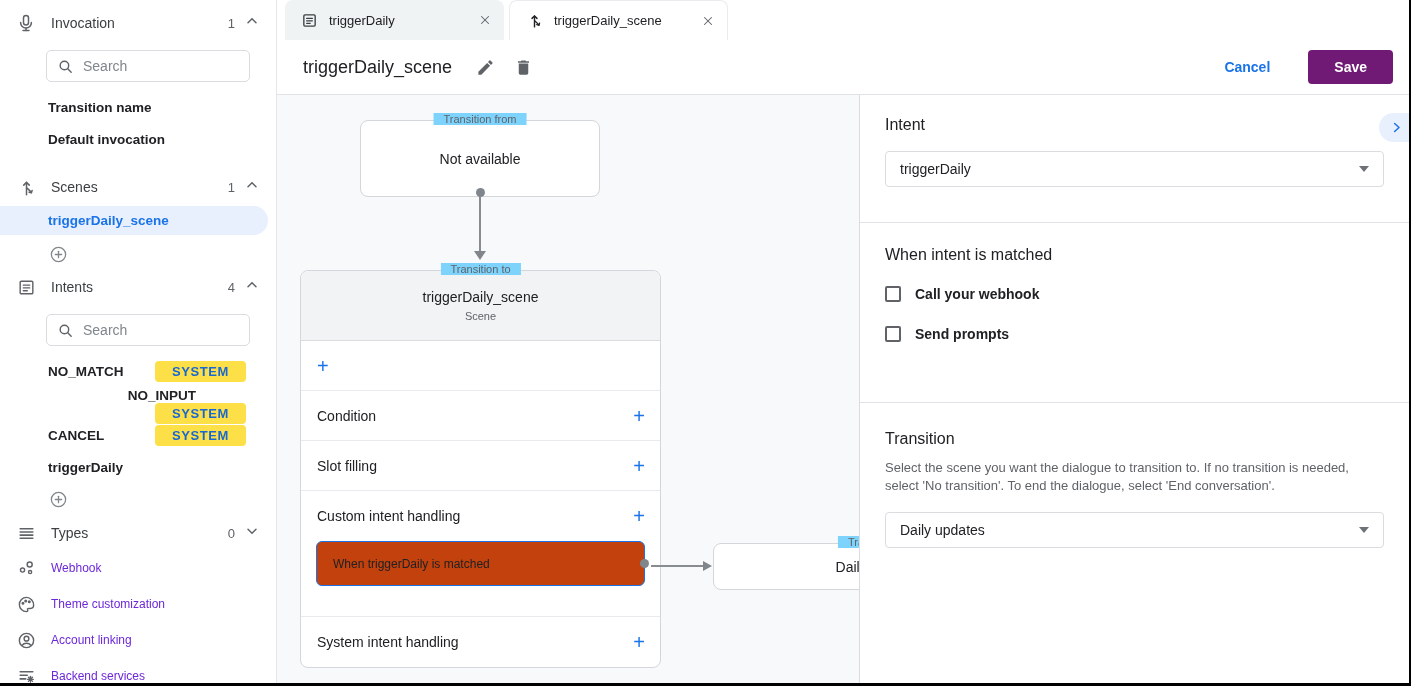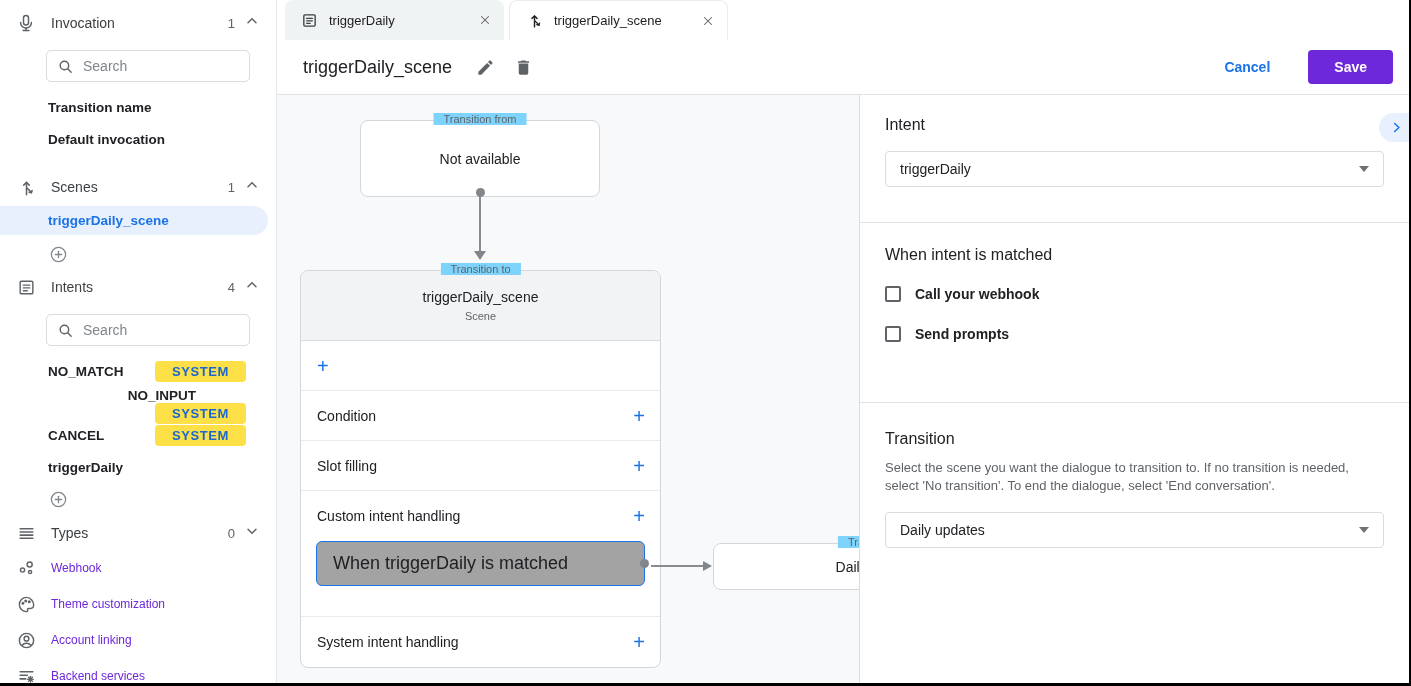--- a/index.html
+++ b/index.html
@@ -40,21 +40,21 @@
   .tab .t-close { width:18px; height:18px; display:flex; align-items:center; justify-content:center; cursor:pointer; }
 
   .titlebar { height:55px; display:flex; align-items:center; padding:0 16px 0 26px; background:#fff;
               border-bottom:1px solid #e0e2e5; }
   .page-title { font-size:18px; color:#202124; }
   .tb-icon { width:22px; height:22px; display:flex; align-items:center; justify-content:center; cursor:pointer; }
   .tb-icon.edit { margin-left:22px; }
   .tb-icon.del { margin-left:16px; }
   .tb-spacer { flex:1; }
   .cancel-btn { color:#1a73e8; font-size:14px; font-weight:bold; margin-right:38px; cursor:pointer; }
-  .save-btn { background:#6d28d9; color:#fff; font-size:14px; font-weight:bold; border:none; border-radius:4px;
+  .save-btn { background:#701a75; color:#fff; font-size:14px; font-weight:bold; border:none; border-radius:4px;
               padding:9px 26px; cursor:pointer; margin-right:0; font-family:inherit; }
 
   .content { flex:1; display:flex; min-height:0; }
   .canvas { flex:1; background:#f8f9fa; position:relative; overflow:hidden; }
 
   .legend { position:absolute; top:-8px; left:50%; transform:translateX(-50%); background:#7dd3fc;
             padding:0 10px; font-size:11px; color:#5f6368; white-space:nowrap; }
   .from-card { position:absolute; left:83px; top:25px; width:240px; height:77px; background:#fff;
                border:1px solid #d3d6da; border-radius:8px; display:flex; align-items:center; justify-content:center; }
   .from-card .fc-text { font-size:14px; color:#202124; }
@@ -73,22 +73,22 @@
                display:flex; flex-direction:column; align-items:center; justify-content:center; }
   .sc-title { font-size:14px; color:#202124; }
   .sc-sub { font-size:11px; color:#5f6368; margin-top:5px; }
   .card-row { height:50px; display:flex; align-items:center; padding:0 15px 0 16px;
               border-bottom:1px solid #e8eaed; font-size:14px; color:#202124; cursor:pointer; }
   .card-row:last-child { border-bottom:none; }
   .row-label { flex:1; }
   .row-add { color:#1a73e8; font-size:20px; font-weight:normal; cursor:pointer; line-height:1; }
   .custom-block { border-bottom:1px solid #e8eaed; padding-bottom:30px; }
   .custom-block .card-row { border-bottom:none; }
-  .matched-box { margin:0 15px; height:45px; background:#a3a3a3; border:1.5px solid #1a73e8; border-radius:6px;
-                 display:flex; align-items:center; padding-left:16px; font-size:18px; color:#202124;
+  .matched-box { margin:0 15px; height:45px; background:#c2410c; border:1.5px solid #1a73e8; border-radius:6px;
+                 display:flex; align-items:center; padding-left:16px; font-size:12px; color:#202124;
                  position:relative; cursor:pointer; }
   .matched-box .dot { right:-5px; top:50%; margin-top:-4.5px; }
 
   .target-card { position:absolute; left:436px; top:448px; width:330px; height:47px; background:#fff;
                  border:1px solid #d3d6da; border-radius:8px; display:flex; align-items:center; justify-content:center; }
   .target-card .fc-text { font-size:14px; color:#202124; }
 
   
   .panel { width:550px; min-width:550px; background:#fff; border-left:1px solid #dadce0; display:flex; flex-direction:column; }
   .p-sec { padding:0 25px; position:relative; }

